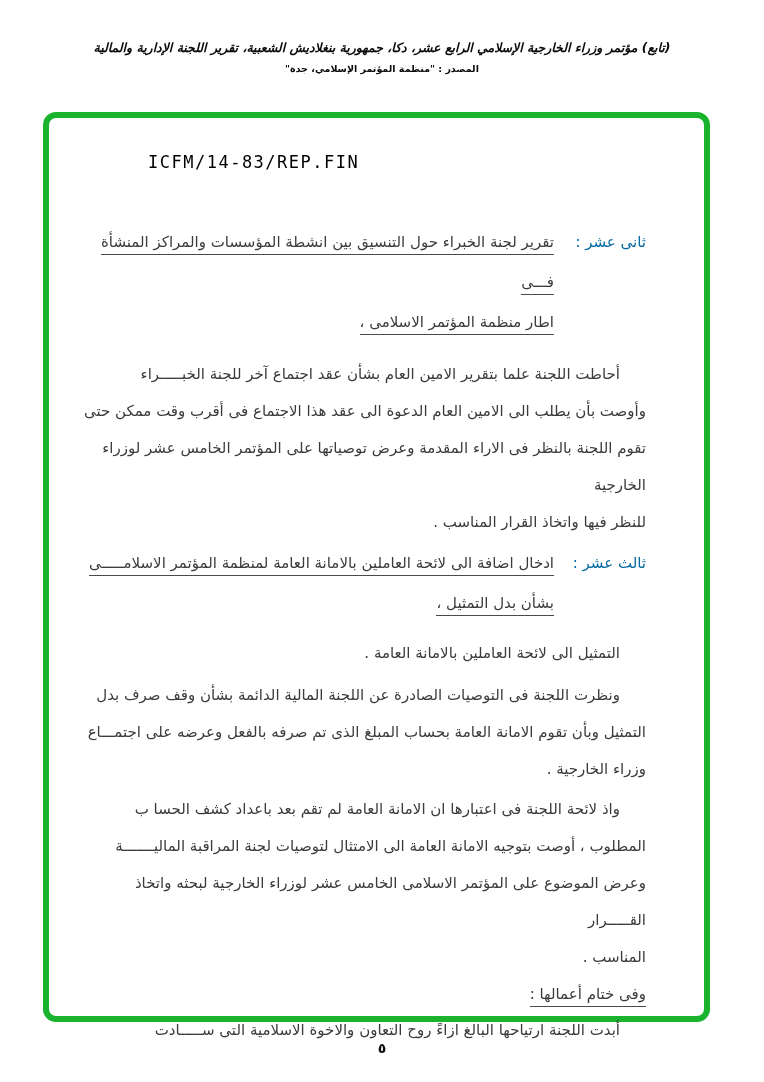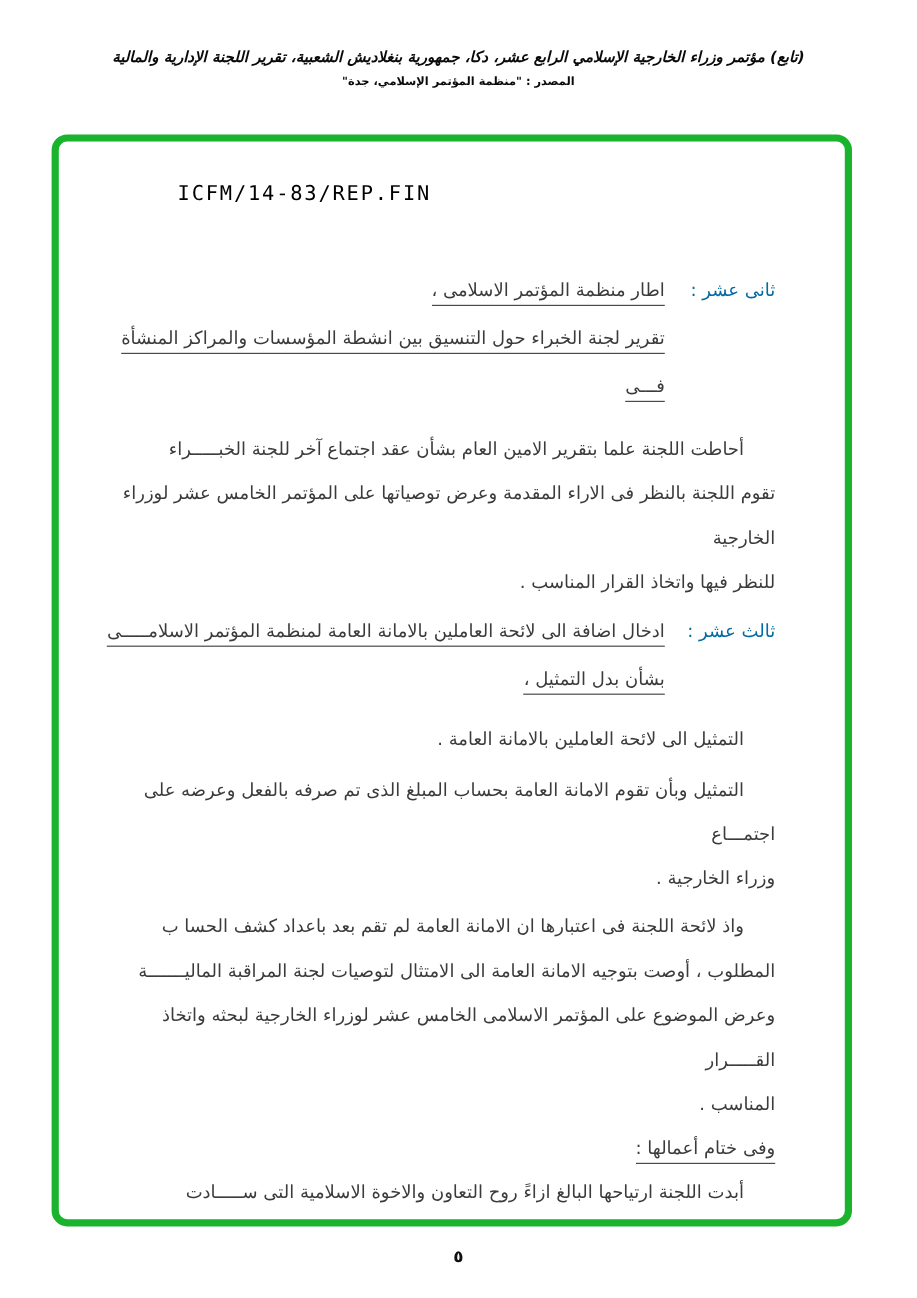--- a/index.html
+++ b/index.html
@@ -80,40 +80,42 @@
     <div class="h1">(تابع) مؤتمر وزراء الخارجية الإسلامي الرابع عشر، دكا، جمهورية بنغلاديش الشعبية، تقرير اللجنة الإدارية والمالية</div>
     <div class="h2">المصدر :  "منظمة المؤتمر الإسلامي، جدة"</div>
   </div>
 
   <div class="frame" style="border-color: rgb(26, 179, 46);">
     <div class="ref">ICFM/14-83/REP.FIN</div>
     <div class="doc">
         <div class="block b0 section">
           <span class="section-label">ثانى عشر :</span>
           <div class="section-content">
+            <div class="tline"><span class="ul">تقرير لجنة الخبراء حول التنسيق بين انشطة المؤسسات والمراكز المنشأة فـــى</span></div>
             <div class="tline"><span class="ul">اطار منظمة المؤتمر الاسلامى ،</span></div>
-            <div class="tline"><span class="ul">تقرير لجنة الخبراء حول التنسيق بين انشطة المؤسسات والمراكز المنشأة فـــى</span></div>
           </div>
         </div>
         <div class="block b1 para">
           <div class="pline">أحاطت اللجنة علما بتقرير الامين العام بشأن عقد اجتماع آخر للجنة الخبـــــراء</div>
+          <div class="pline">وأوصت بأن يطلب الى الامين العام الدعوة الى عقد هذا الاجتماع فى أقرب وقت ممكن حتى</div>
           <div class="pline">تقوم اللجنة بالنظر فى الاراء المقدمة وعرض توصياتها على المؤتمر الخامس عشر لوزراء الخارجية</div>
           <div class="pline">للنظر فيها واتخاذ القرار المناسب .</div>
         </div>
         <div class="block b2 section">
           <span class="section-label">ثالث عشر :</span>
           <div class="section-content">
             <div class="tline"><span class="ul">ادخال اضافة الى لائحة العاملين بالامانة العامة لمنظمة المؤتمر الاسلامـــــى</span></div>
             <div class="tline"><span class="ul">بشأن بدل التمثيل ،</span></div>
           </div>
         </div>
         <div class="block b3 para">
           <div class="pline">التمثيل الى لائحة العاملين بالامانة العامة .</div>
         </div>
         <div class="block b4 para">
+          <div class="pline">ونظرت اللجنة فى التوصيات الصادرة عن اللجنة المالية الدائمة بشأن وقف صرف بدل</div>
           <div class="pline">التمثيل وبأن تقوم الامانة العامة بحساب المبلغ الذى تم صرفه بالفعل وعرضه على اجتمـــاع</div>
           <div class="pline">وزراء الخارجية .</div>
         </div>
         <div class="block b5 para">
           <div class="pline">واذ لائحة اللجنة فى اعتبارها ان الامانة العامة لم تقم بعد باعداد كشف الحسا ب</div>
           <div class="pline">المطلوب ، أوصت بتوجيه الامانة العامة الى الامتثال لتوصيات لجنة المراقبة الماليـــــــة</div>
           <div class="pline">وعرض الموضوع على المؤتمر الاسلامى الخامس عشر لوزراء الخارجية لبحثه واتخاذ القـــــرار</div>
           <div class="pline">المناسب .</div>
         </div>
         <div class="block b6 heading"><span class="ul">وفى ختام أعمالها  :</span></div>

